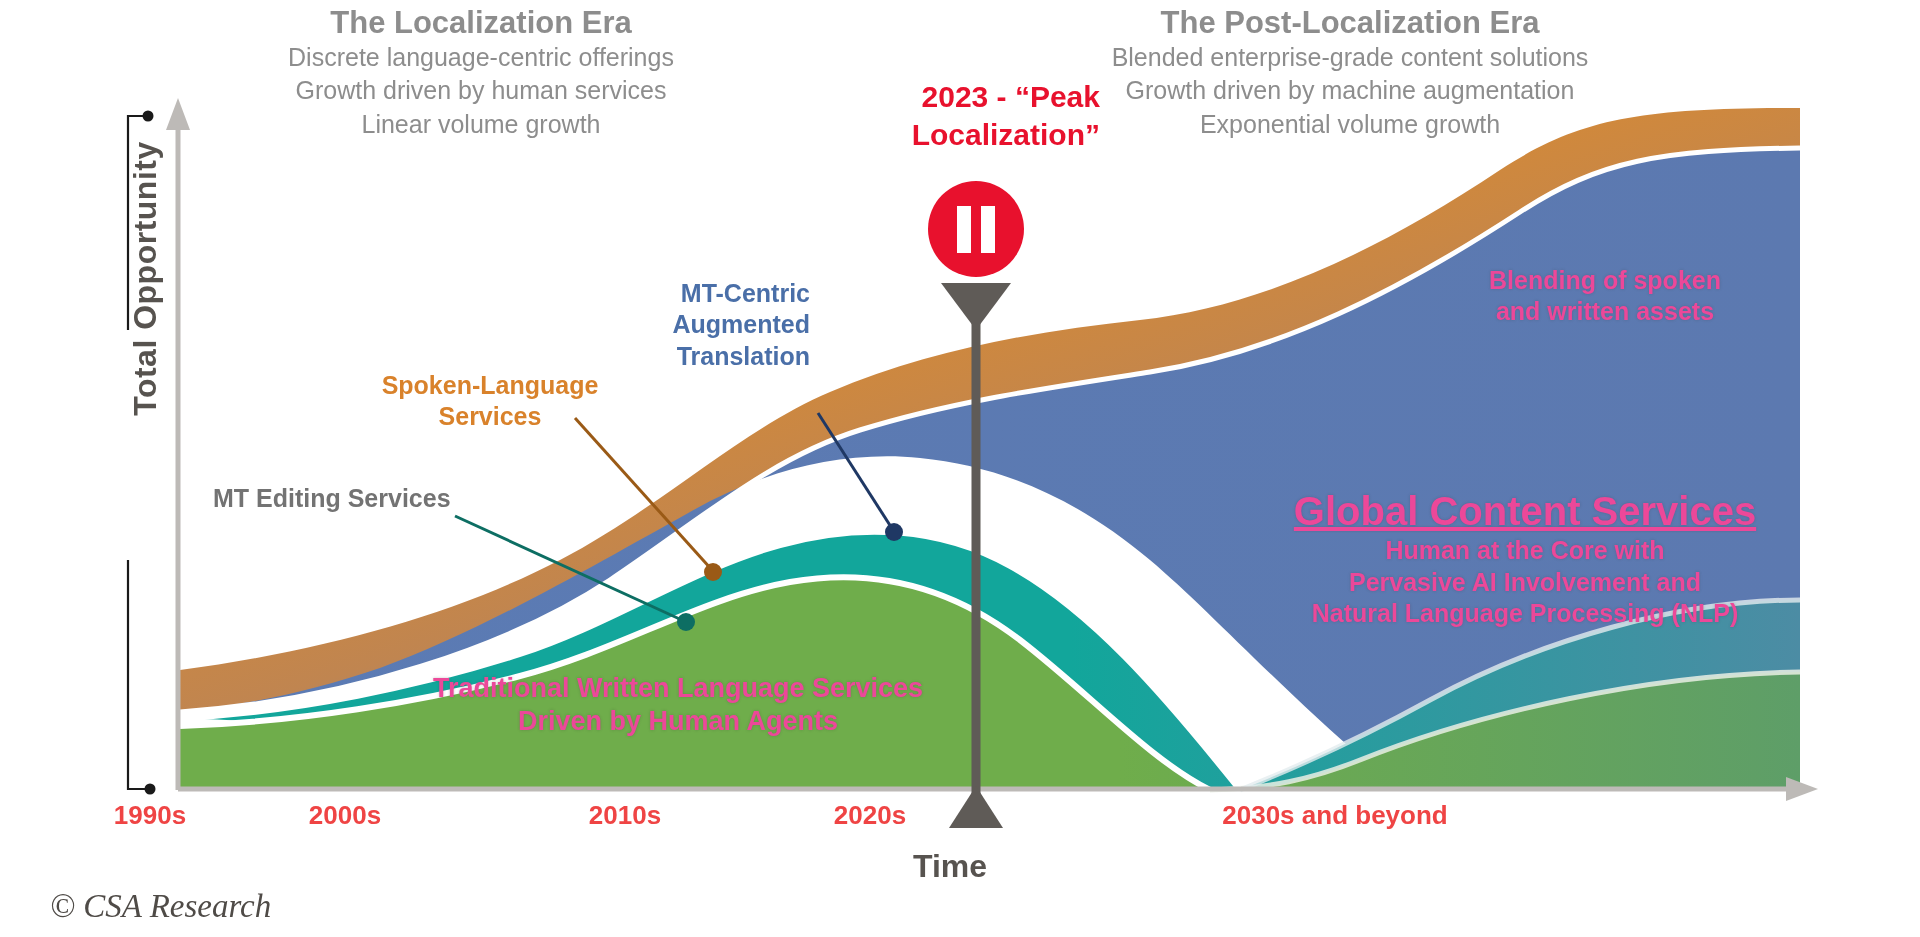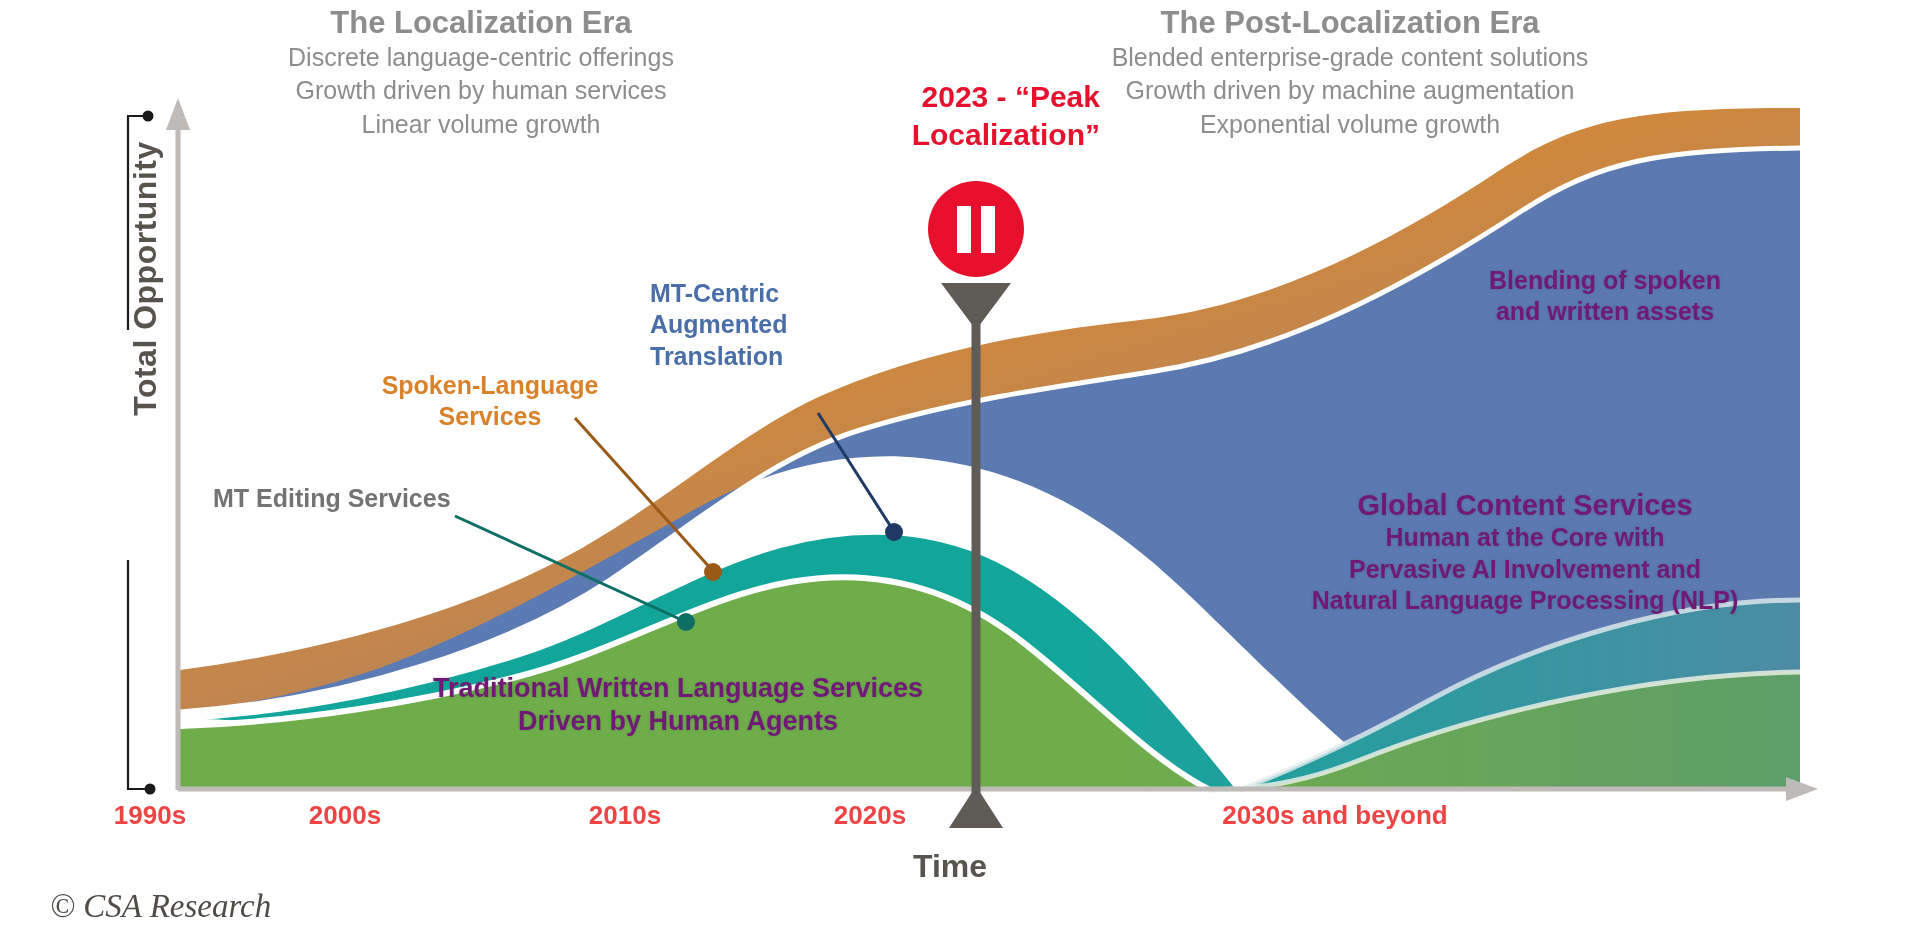--- a/index.html
+++ b/index.html
@@ -13,29 +13,29 @@
   .era-line{font-size:25px;color:#8d8d8d;line-height:1.34;white-space:nowrap;}
 
   #era-left{left:181px;top:6px;width:600px;}
   #era-right{left:900px;top:6px;width:900px;}
 
   #peak-label{position:absolute;left:800px;top:78px;width:300px;text-align:right;
       font-size:30px;font-weight:bold;color:#E8112D;line-height:1.28;}
 
   .callout{position:absolute;font-weight:bold;line-height:1.25;}
   #cal-spoken{left:375px;top:370px;width:230px;text-align:center;font-size:25px;color:#D9822B;}
-  #cal-mt-centric{left:650px;top:278px;width:160px;text-align:left;font-size:25px;color:#4A6FA8;}
+  #cal-mt-centric{left:650px;top:278px;width:160px;text-align:right;font-size:25px;color:#4A6FA8;}
   #cal-mt-editing{left:213px;top:483px;width:250px;text-align:left;font-size:25px;color:#737373;}
 
-  .band-label{position:absolute;color:#701a75;font-weight:bold;text-align:center;
+  .band-label{position:absolute;color:#ec4899;font-weight:bold;text-align:center;
       line-height:1.22;text-shadow:0 0 3px rgba(60,60,60,.28);}
   #lbl-traditional{left:398px;top:672px;width:560px;font-size:27px;}
   #lbl-blending{left:1455px;top:265px;width:300px;font-size:25px;}
   #lbl-gcs{left:1290px;top:488px;width:470px;}
-  #lbl-gcs .gcs-title{font-size:29px;line-height:1.18;}
+  #lbl-gcs .gcs-title{font-size:40px;line-height:1.18;text-decoration:underline;}
   #lbl-gcs .gcs-sub{font-size:25px;line-height:1.26;}
 
   .axis-title{position:absolute;color:#57534f;font-weight:bold;}
   #y-title{left:-5px;top:260px;width:300px;text-align:center;font-size:32px;
       transform:rotate(-90deg);transform-origin:center center;letter-spacing:.5px;}
   #x-title{left:820px;top:848px;width:260px;text-align:center;font-size:32px;}
 
   .tick{position:absolute;font-size:26px;font-weight:bold;color:#ef4444;text-align:center;}
   #tick-1990{left:85px;top:800px;width:130px;}
   #tick-2000{left:280px;top:800px;width:130px;}

